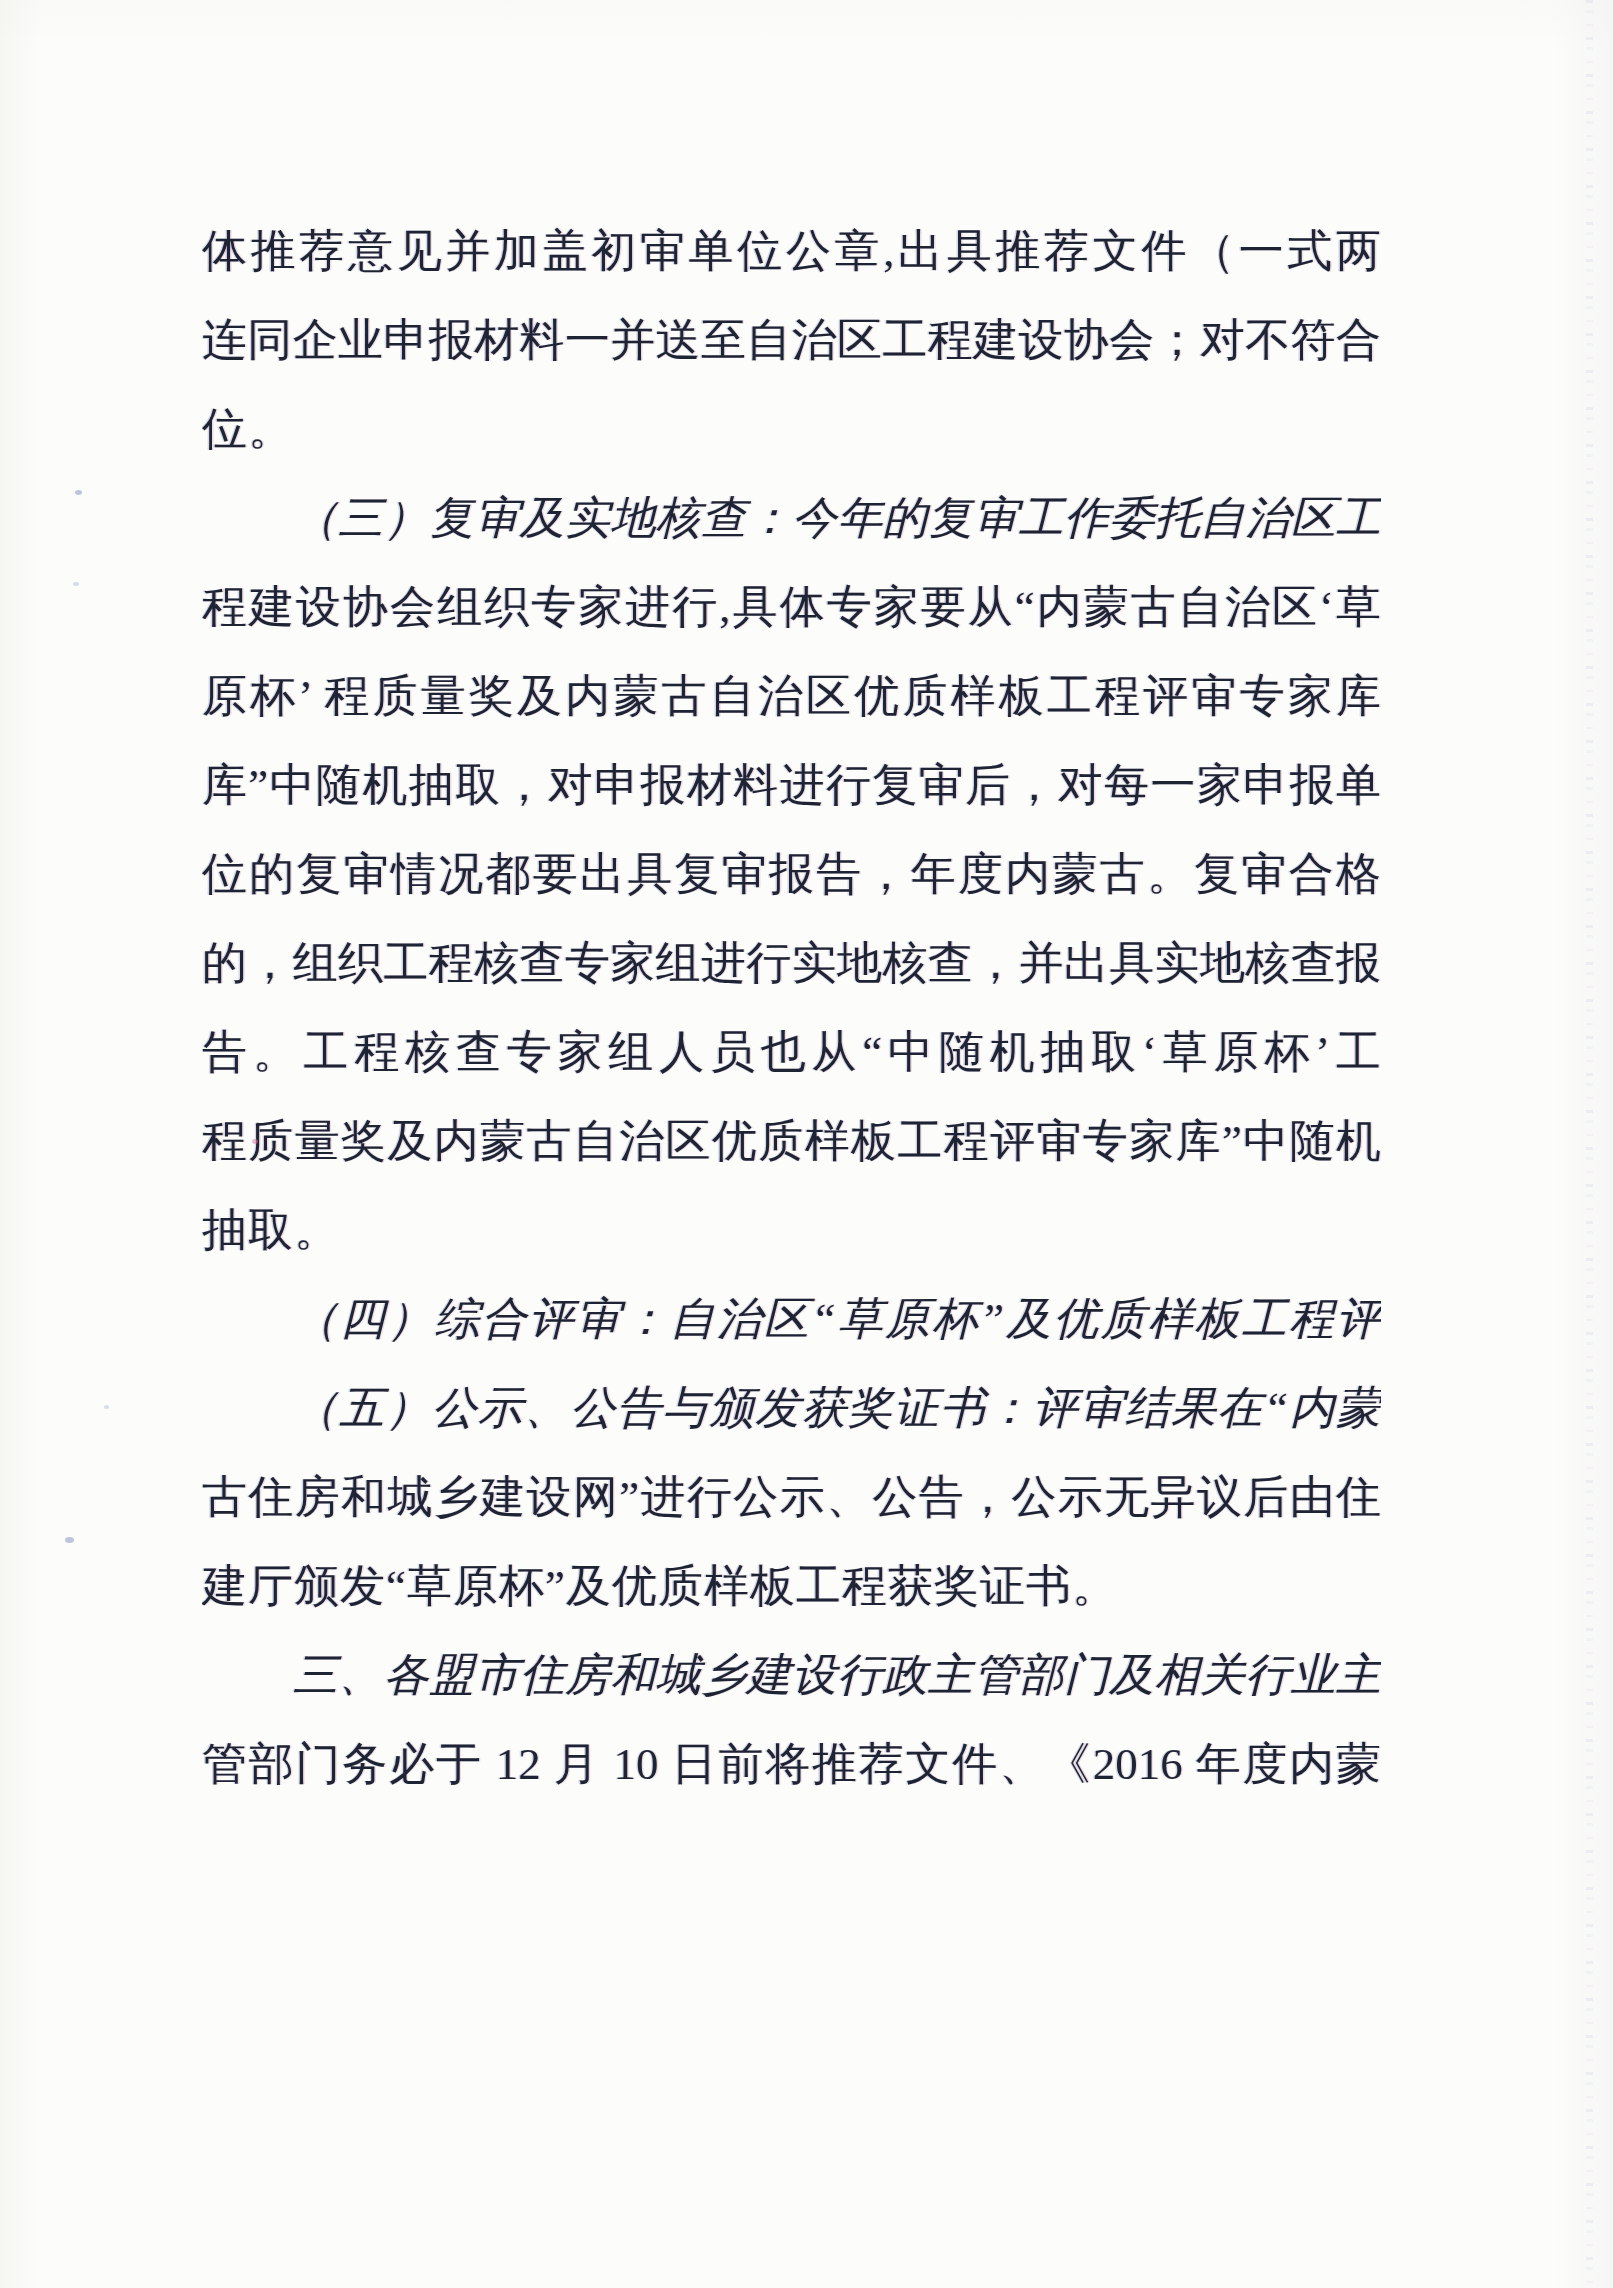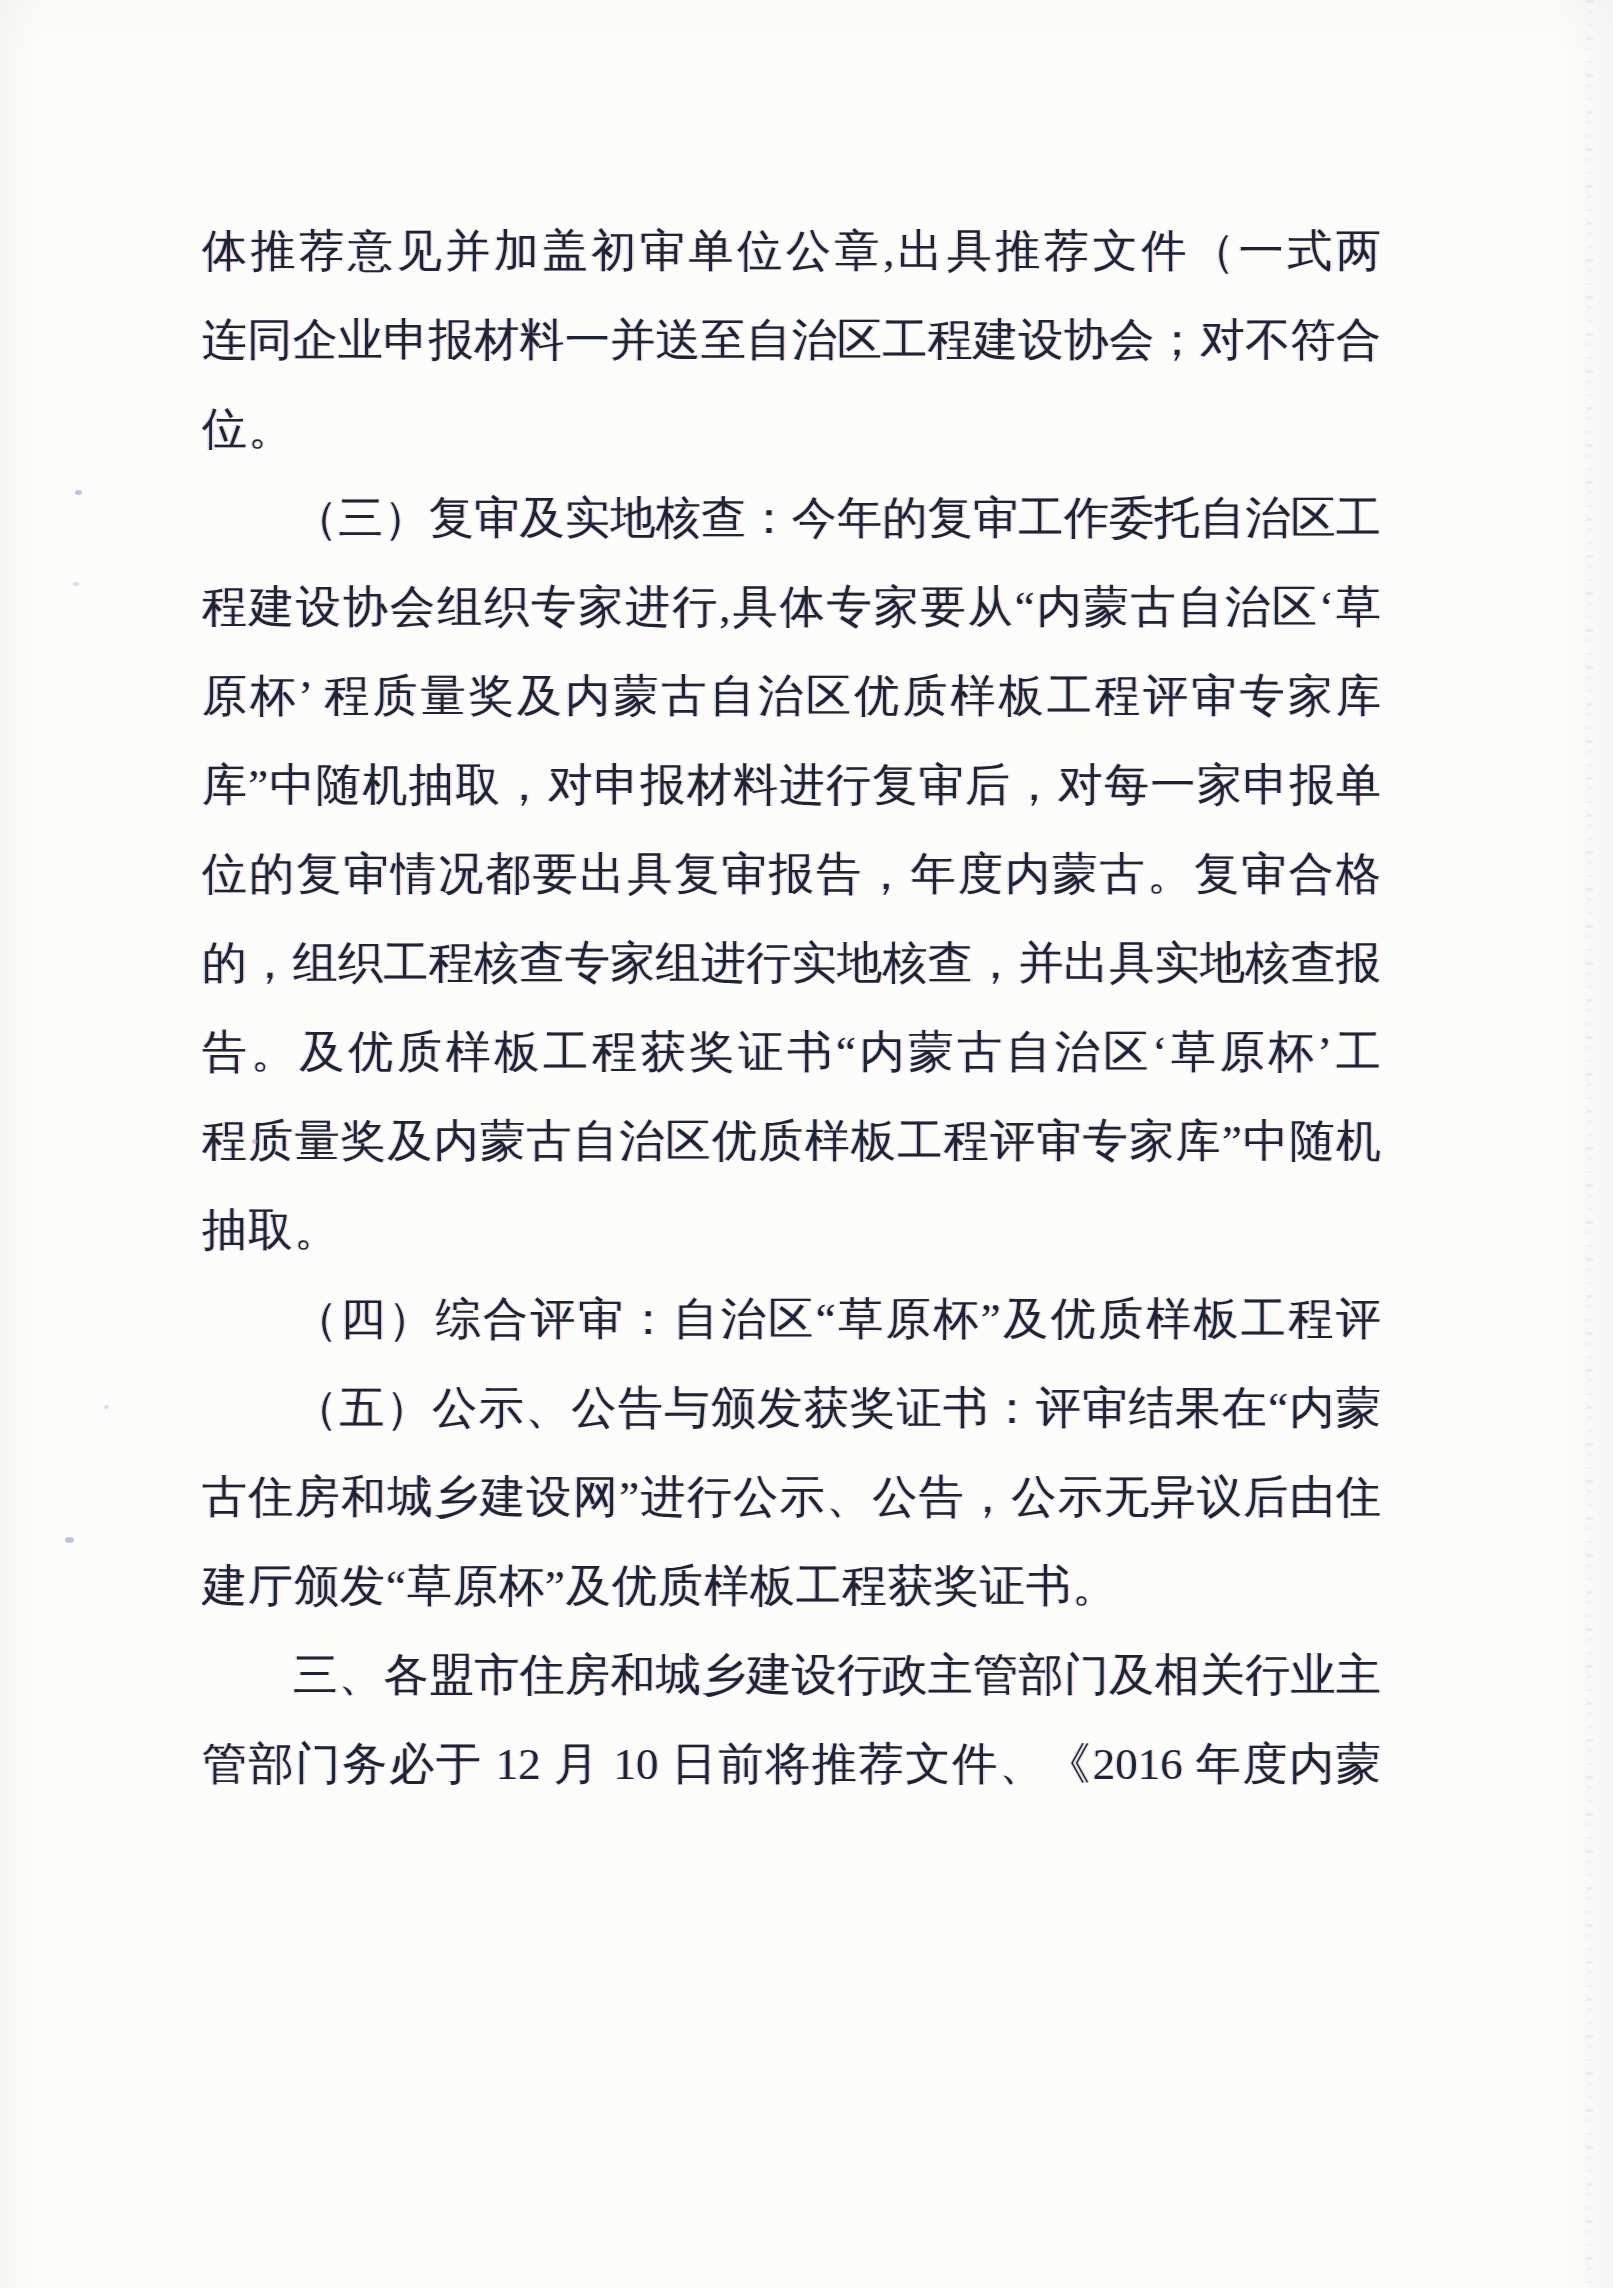--- a/index.html
+++ b/index.html
@@ -49,20 +49,21 @@
     white-space: normal;
     text-align: justify;
     text-align-last: justify;
   }
   .line.short {
     text-align: left;
     letter-spacing: 1px;
   }
   .line.indent {
     padding-left: 91px;
+    font-style: italic;
   }
   
   .streak {
     position: absolute;
     top: 0;
     left: 1586px;
     width: 6.9px;
     height: 2288px;
     background: repeating-linear-gradient(
       180deg,
@@ -92,21 +93,21 @@
   <div class="text-block">
     <div class="line full">体推荐意见并加盖初审单位公章,出具推荐文件（一式两份）</div>
     <div class="line full">连同企业申报材料一并送至自治区工程建设协会；对不符合</div>
     <div class="line short">位。</div>
     <div class="line full indent">（三）复审及实地核查：今年的复审工作委托自治区工</div>
     <div class="line full">程建设协会组织专家进行,具体专家要从“内蒙古自治区‘草</div>
     <div class="line full">原杯’ 程质量奖及内蒙古自治区优质样板工程评审专家库</div>
     <div class="line full">库”中随机抽取，对申报材料进行复审后，对每一家申报单</div>
     <div class="line full">位的复审情况都要出具复审报告，年度内蒙古。复审合格</div>
     <div class="line full">的，组织工程核查专家组进行实地核查，并出具实地核查报</div>
-    <div class="line full">告。及优质样板工程获奖证书“内蒙古自治区‘草原杯’工</div>
+    <div class="line full">告。工程核查专家组人员也从“中随机抽取‘草原杯’工</div>
     <div class="line full">程质量奖及内蒙古自治区优质样板工程评审专家库”中随机</div>
     <div class="line short">抽取。</div>
     <div class="line full indent">（四）综合评审：自治区“草原杯”及优质样板工程评</div>
     <div class="line full indent">（五）公示、公告与颁发获奖证书：评审结果在“内蒙</div>
     <div class="line full">古住房和城乡建设网”进行公示、公告，公示无异议后由住</div>
     <div class="line short">建厅颁发“草原杯”及优质样板工程获奖证书。</div>
     <div class="line full indent">三、各盟市住房和城乡建设行政主管部门及相关行业主</div>
     <div class="line full">管部门务必于 12 月 10 日前将推荐文件、《2016 年度内蒙古</div>
   </div>
 

